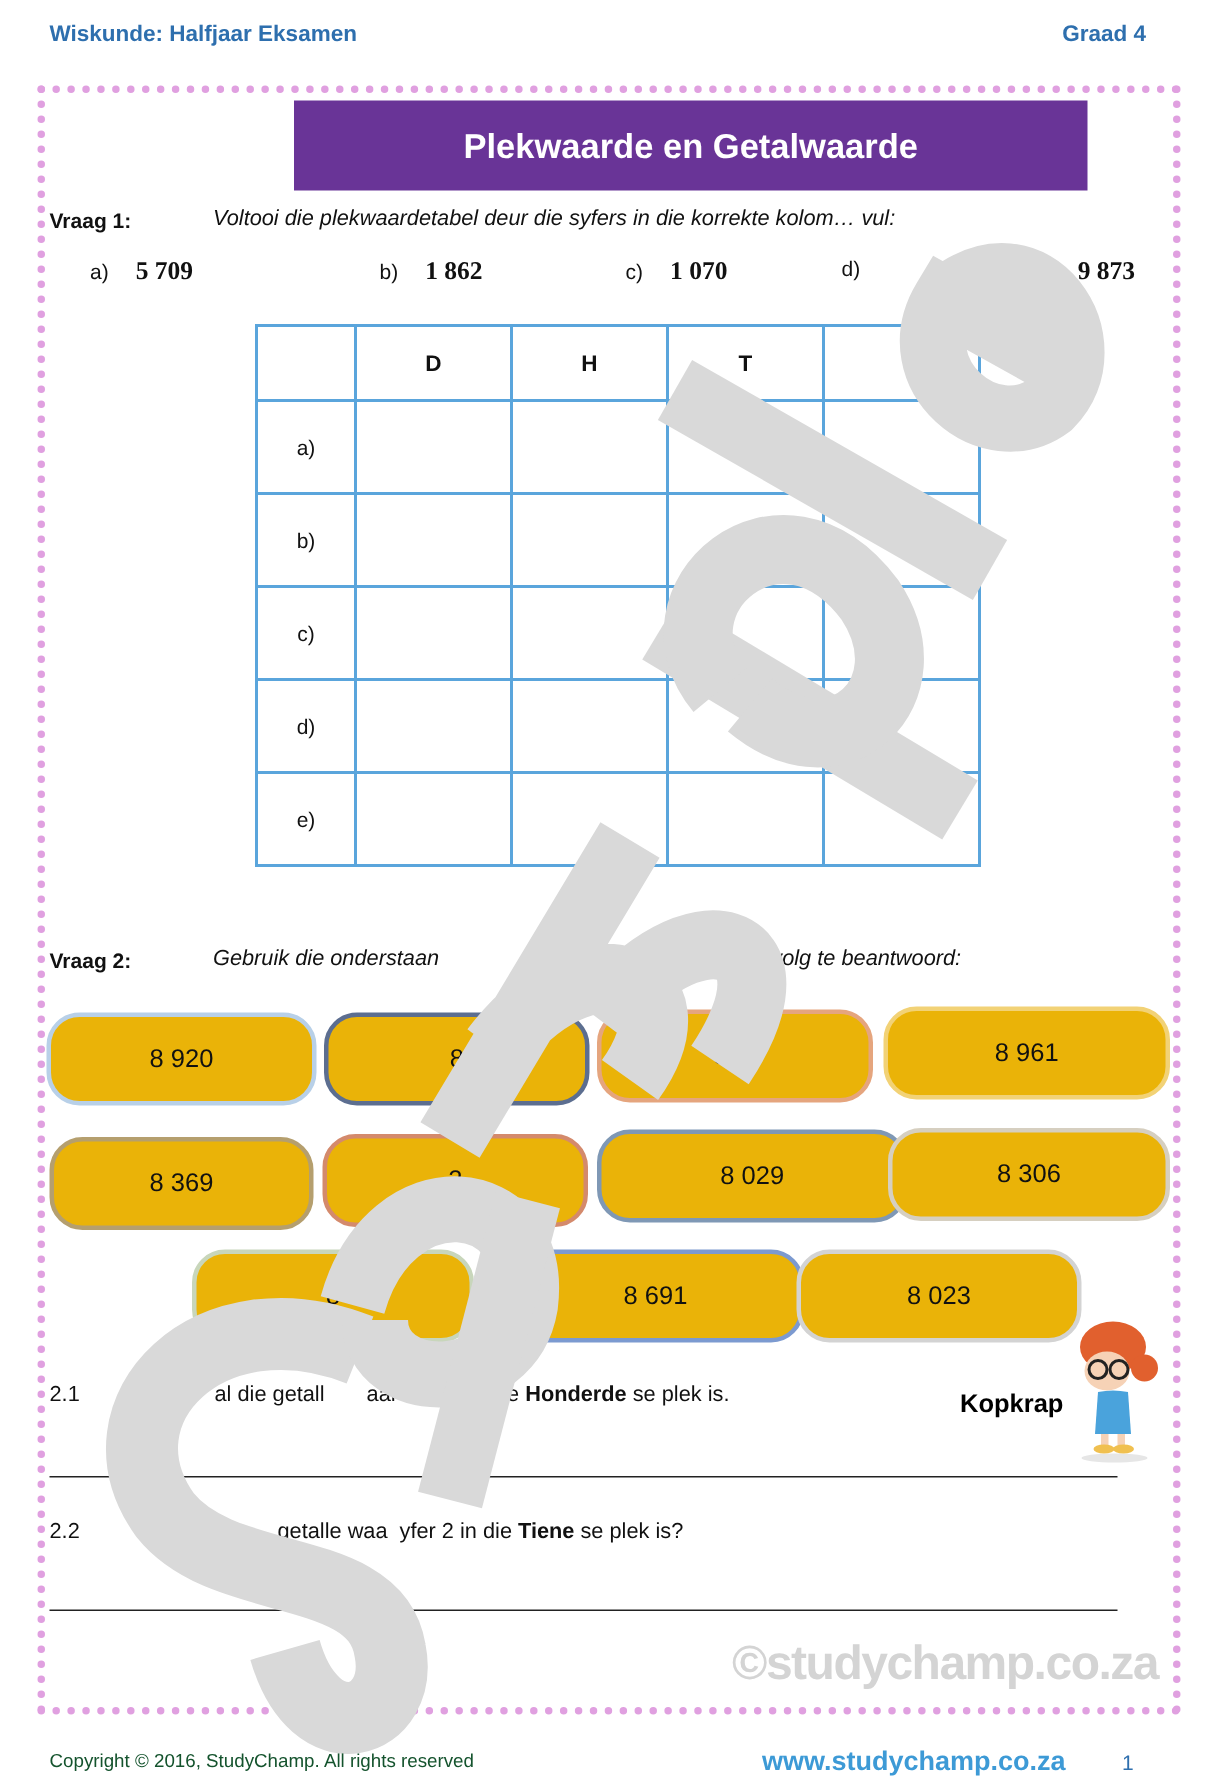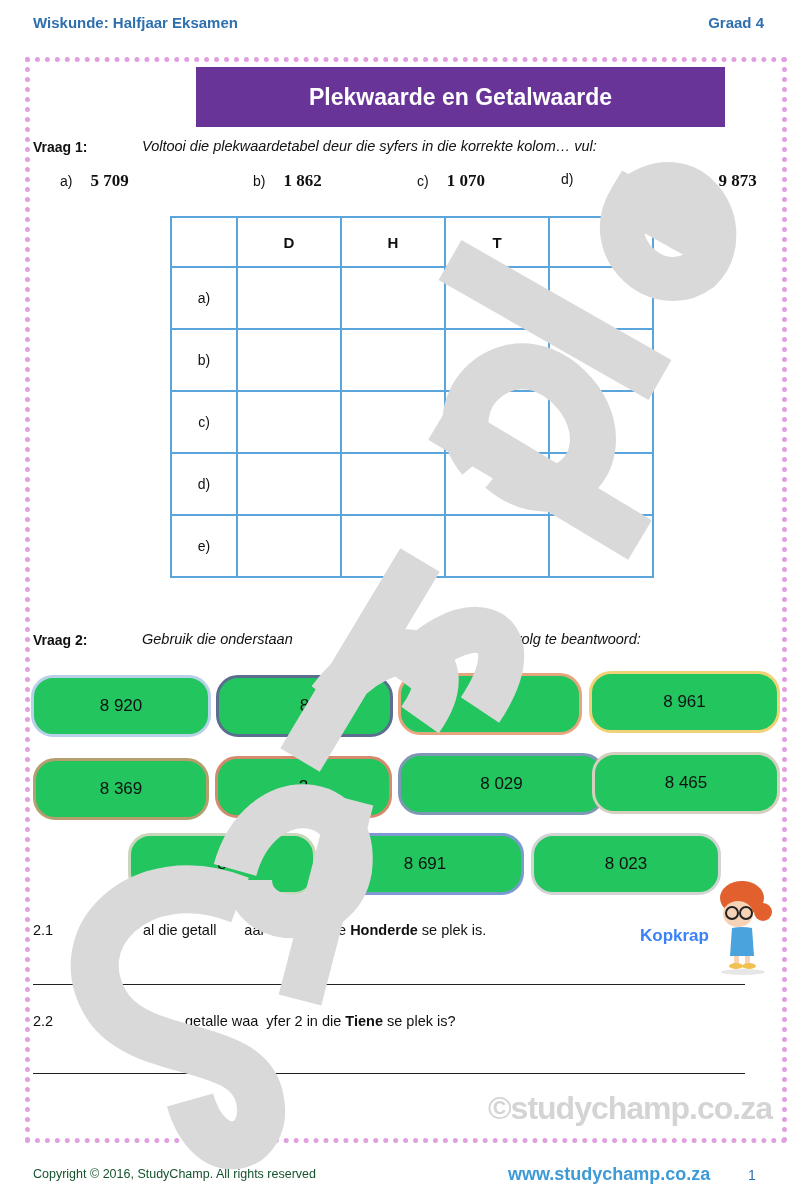--- a/index.html
+++ b/index.html
@@ -26,27 +26,27 @@
     .num-val { font-family: "Liberation Serif", serif; font-weight: bold; font-size: 17px; }
 
     table.pv { position: absolute; left: 170px; top: 216px; border-collapse: collapse; }
     table.pv td, table.pv th { border: 2px solid #5aa5dc; }
     table.pv th { height: 50px; font-size: 15px; font-weight: bold; text-align: center; }
     table.pv td { height: 62px; text-align: center; font-size: 14px; }
     table.pv .c0 { width: 66px; }
     table.pv .c1, table.pv .c2, table.pv .c3, table.pv .c4 { width: 104px; }
 
     .pill { position: absolute; height: 62px; border: 3px solid #999; border-radius: 22px;
-            display: flex; align-items: center; justify-content: center; font-size: 17px; background: #22c55e; }
+            display: flex; align-items: center; justify-content: center; font-size: 17px; background: #eab308; }
 
     .sub-q { position: absolute; left: 33px; font-size: 14.5px; }
     .sub-q .num { display: inline-block; width: 110px; }
     .answer-line { position: absolute; left: 33px; width: 712px; border-bottom: 1.5px solid #222; }
 
-    .kopkrap-label { position: absolute; left: 640px; top: 926px; font-weight: bold; font-size: 17px; color: #3b82f6; }
+    .kopkrap-label { position: absolute; left: 640px; top: 926px; font-weight: bold; font-size: 17px; color: #000000; }
     .mascot { position: absolute; left: 708px; top: 876px; width: 70px; height: 100px; }
 
     .wm-site { position: absolute; right: 40px; top: 1090px; font-size: 32px; font-weight: bold; color: #d4d4d4; letter-spacing: -1px; }
 
     .watermark { position: absolute; left: 0; top: 0; width: 812px; height: 1190px; pointer-events: none; }
 
     .footer-copy { position: absolute; left: 33px; top: 1167px; font-size: 12.5px; color: #14532d; }
     .footer-url { position: absolute; left: 508px; top: 1164px; font-size: 18px; font-weight: bold; color: #3d9ad6; }
     .footer-page { position: absolute; left: 748px; top: 1167px; font-size: 14px; color: #2e6fae; }
   </style>
@@ -138,24 +138,24 @@
 <div class="q-text" style="top:631px; left:432px">die vrae wat volg te beantwoord:</div>
 
 <div class="pill" style="left:31px; top:675px; width:180px; border-color:#b8d0e8">8 920</div>
 <div class="pill" style="left:216px; top:675px; width:177px; border-color:#5c6e90">8</div>
 <div class="pill" style="left:398px; top:673px; width:184px; border-color:#e5a57e">396</div>
 <div class="pill" style="left:589px; top:671px; width:191px; border-color:#f2d276">8 961</div>
 
 <div class="pill" style="left:33px; top:758px; width:176px; border-color:#b59f6e">8 369</div>
 <div class="pill" style="left:215px; top:756px; width:177px; border-color:#d48a6c">2</div>
 <div class="pill" style="left:398px; top:753px; width:207px; border-color:#7f98b5">8 029</div>
-<div class="pill" style="left:592px; top:752px; width:188px; border-color:#d6cfc0">8 465</div>
+<div class="pill" style="left:592px; top:752px; width:188px; border-color:#d6cfc0">8 306</div>
 
 <div class="pill" style="left:128px; top:833px; width:188px; border-color:#c8d6bb">8</div>
-<div class="pill" style="left:326px; top:833px; width:198px; border-color:#7c9ad0">8 691</div>
+<div class="pill" style="left:338px; top:833px; width:198px; border-color:#7c9ad0">8 691</div>
 <div class="pill" style="left:531px; top:833px; width:190px; border-color:#d3d3d3">8 023</div>
 
 <div class="sub-q" style="top:922px">
   <span class="num">2.1</span><span>al die getall</span><span style="margin-left:28px">aar di</span><span style="margin-left:34px">n die </span><b>Honderde</b><span> se plek is.</span>
 </div>
 <div class="answer-line" style="top:984px"></div>
 
 <div class="sub-q" style="top:1013px">
   <span class="num">2.2</span><span style="margin-left:42px">getalle waa</span><span style="margin-left:8px">yfer 2 in die </span><b>Tiene</b><span> se plek is?</span>
 </div>

